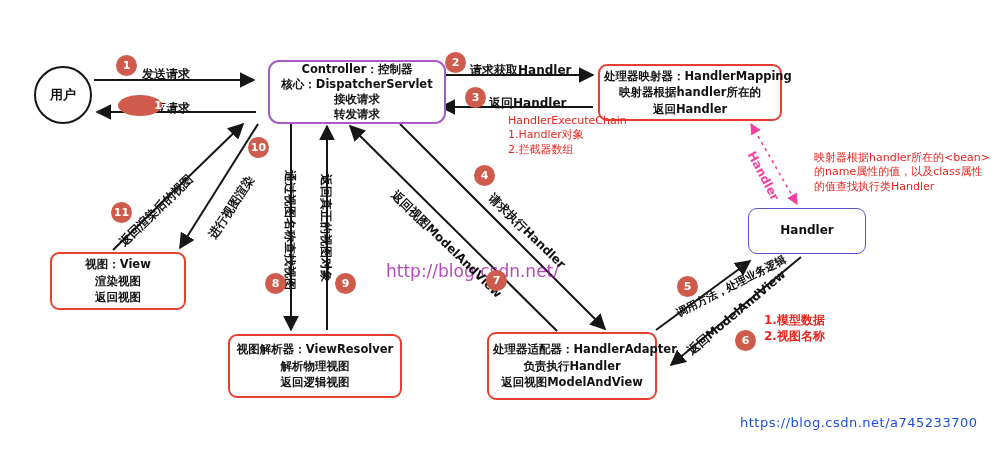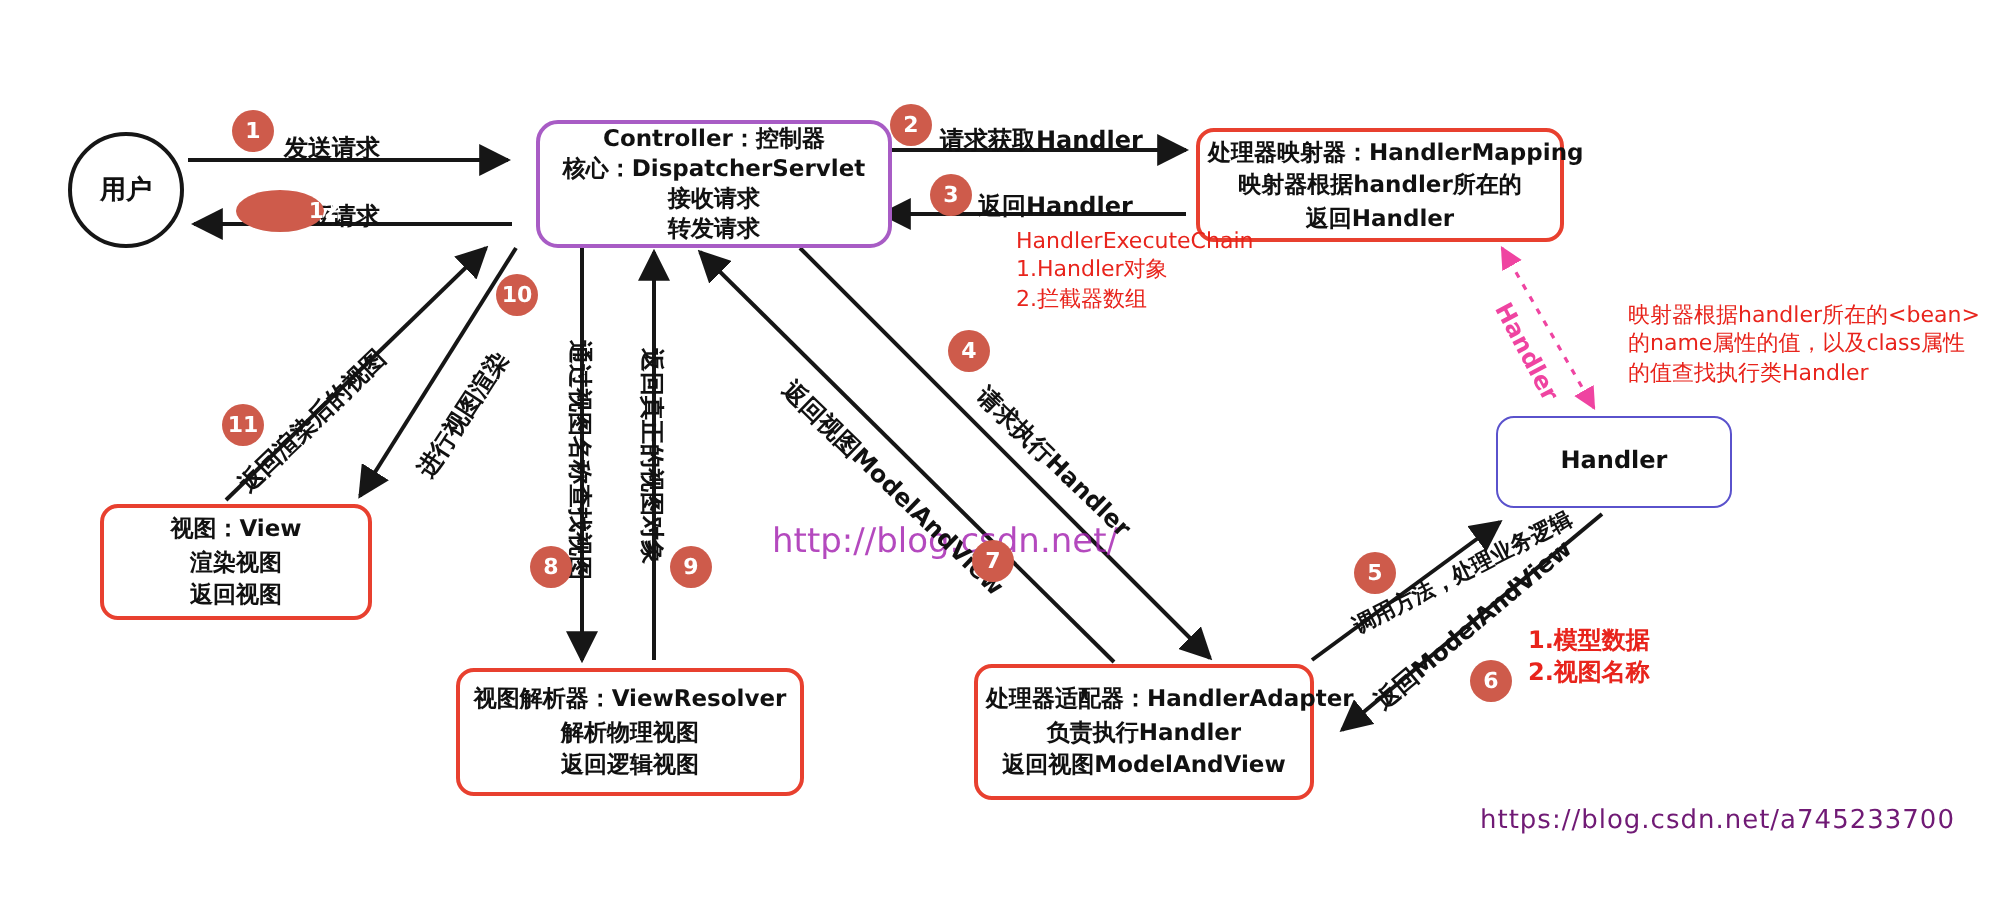--- a/index.html
+++ b/index.html
@@ -133,15 +133,15 @@
   </div>
 
   <div class="note bold" style="left:764px;top:312px;text-align:right;">
     <div>1.模型数据</div>
     <div>2.视图名称</div>
   </div>
 
   <div class="lbl rot pink" style="left:757px;top:149px;transform:rotate(62deg);font-size:12px;">Handler</div>
 
   <div class="wm" style="left:386px;top:261px;font-size:17px;color:#a21caf;opacity:.8;">http://blog.csdn.net/</div>
-  <div class="wm" style="left:740px;top:403px;font-size:13px;color:#701a75;letter-spacing:.5px;">https://blog.csdn.net/a745233700</div>
+  <div class="wm" style="left:740px;top:415px;font-size:13px;color:#1d4ed8;letter-spacing:.5px;">https://blog.csdn.net/a745233700</div>
 
 </div>
 
 </body></html>

